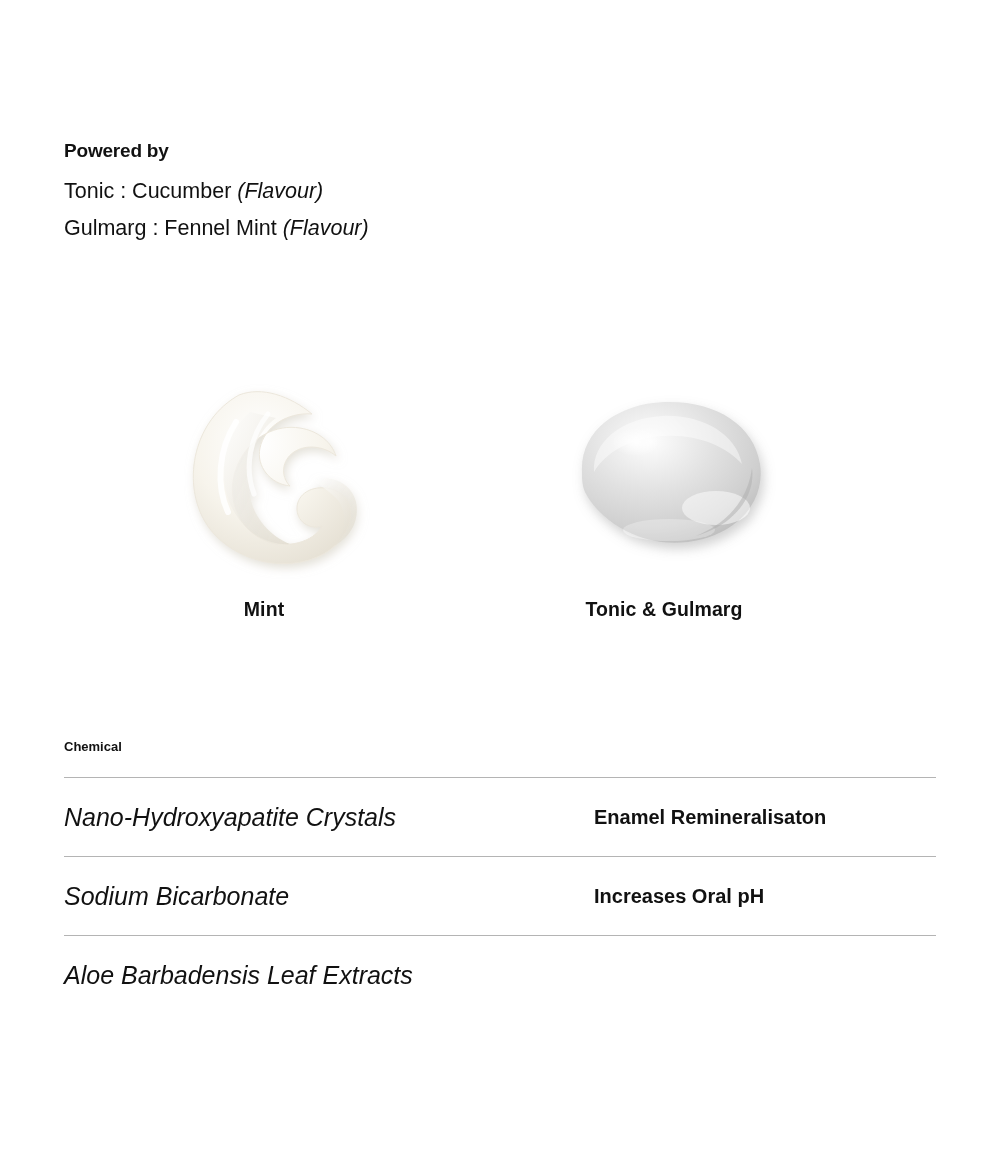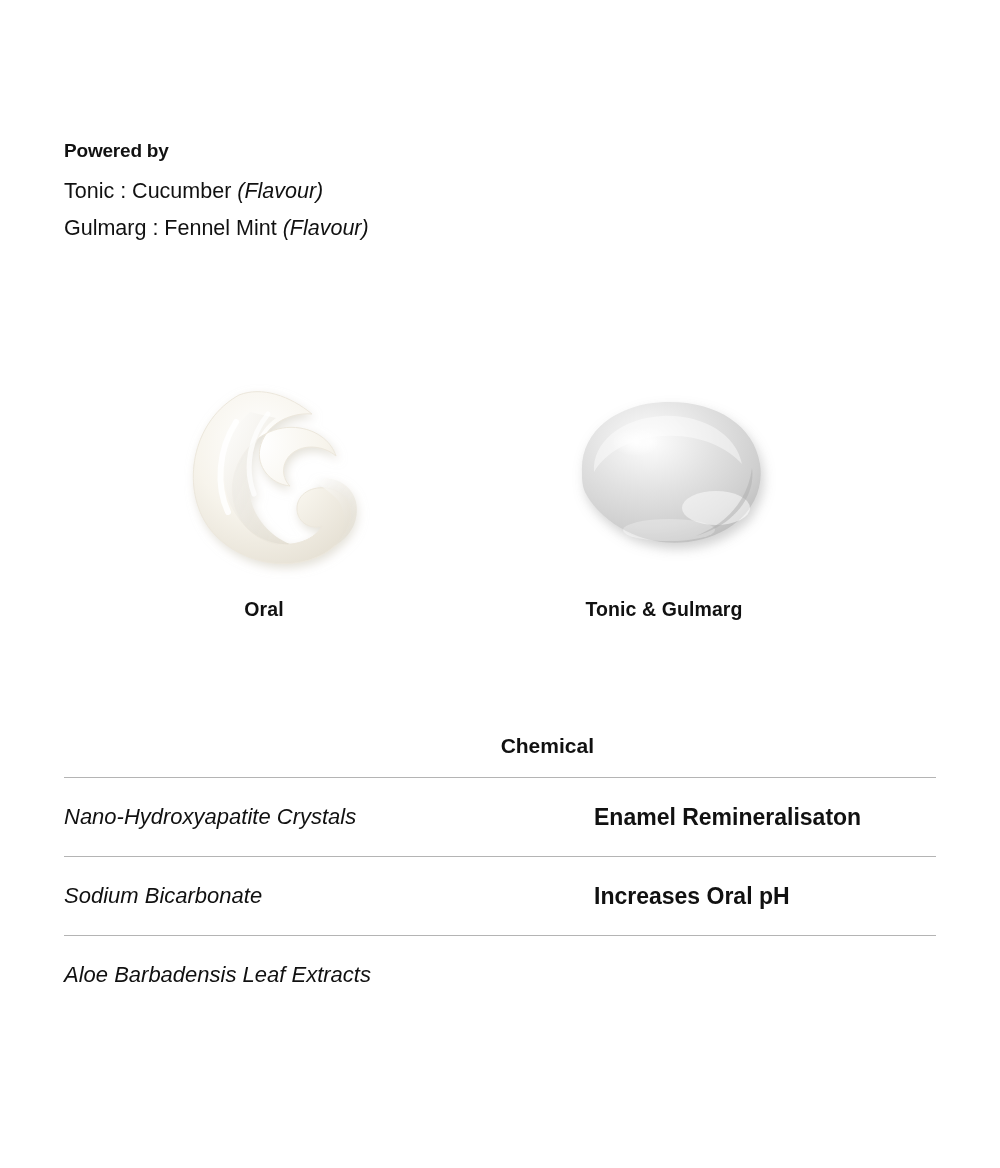--- a/index.html
+++ b/index.html
@@ -97,31 +97,30 @@
     height: 78px;
   }
   .trow.head {
     height: 62px;
   }
   .trow.bordered {
     border-top: 1px solid #b4b4b4;
   }
   .cell-chem {
     width: 530px;
-    font-size: 22px;
+    font-size: 25px;
   }
   .cell-func {
     flex: 1;
-    font-size: 23px;
+    font-size: 20px;
   }
   .head .cell-chem,
   .head .cell-func {
     font-weight: bold;
-    font-size: 21px;
-    text-align: right;
+    font-size: 13px;
   }
   .body-row .cell-chem {
     font-style: italic;
     font-weight: normal;
   }
   .body-row .cell-func {
     font-weight: bold;
   }
 </style>
 </head>
@@ -165,21 +164,21 @@
                      C 226 36, 198 26, 175 35 Z" fill="url(#creamG)" stroke="#ece7dc" stroke-width="1"></path>
             <path d="M186 52 C 160 74, 152 116, 168 148 C 180 172, 204 186, 226 184
                      C 206 176, 190 158, 186 136 C 180 106, 190 74, 212 58 Z" fill="url(#creamShade)" opacity="0.8"></path>
             <path d="M250 120 C 268 114, 288 124, 292 142 C 296 160, 286 178, 270 186
                      C 282 172, 284 150, 272 138 C 264 130, 256 126, 250 120 Z" fill="url(#creamShade)" opacity="0.75"></path>
             <path d="M172 62 C 154 90, 152 126, 164 152" fill="none" stroke="#ffffff" stroke-width="6" stroke-linecap="round" opacity="0.85"></path>
             <path d="M204 54 C 186 76, 180 108, 190 134" fill="none" stroke="#ffffff" stroke-width="5" stroke-linecap="round" opacity="0.7"></path>
           </g>
         </svg>
       </div>
-      <div class="swatch-label">Oral</div>
+      <div class="swatch-label">Mint</div>
     </div>
 
     <div class="swatch right">
       <div class="swatch-art">
         <svg width="400" height="230" viewBox="0 0 400 230" xmlns="http://www.w3.org/2000/svg">
           <defs>
             <radialGradient id="gelG" cx="38%" cy="28%" r="78%">
               <stop offset="0%" stop-color="#fdfdfd"></stop>
               <stop offset="45%" stop-color="#e2e2e2"></stop>
               <stop offset="80%" stop-color="#cfcfcf"></stop>

